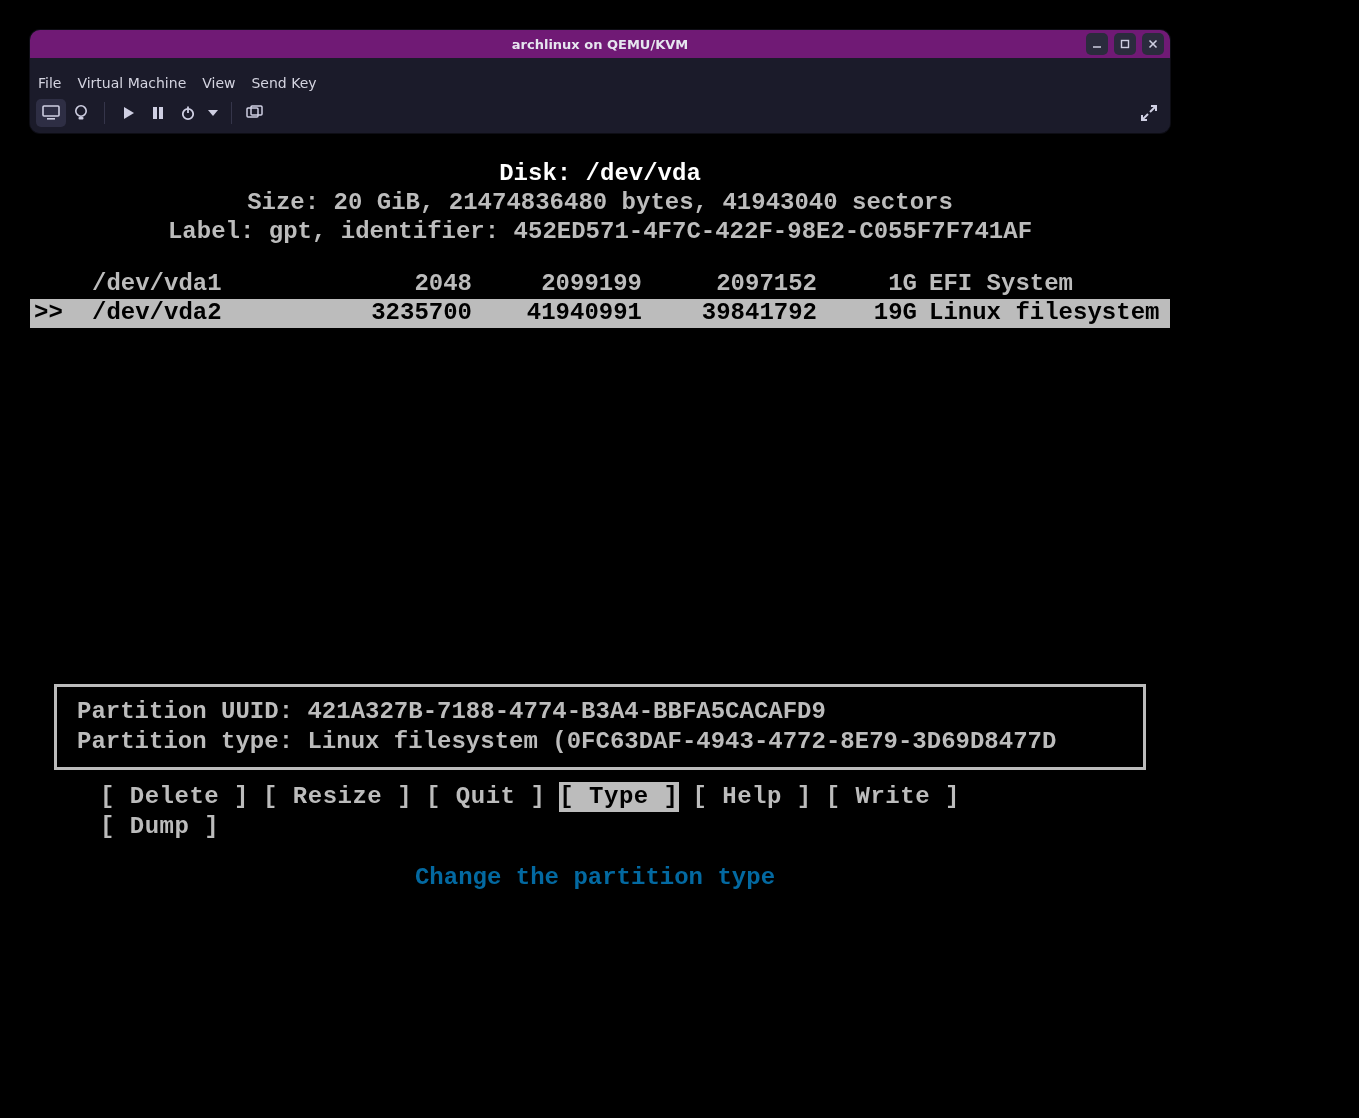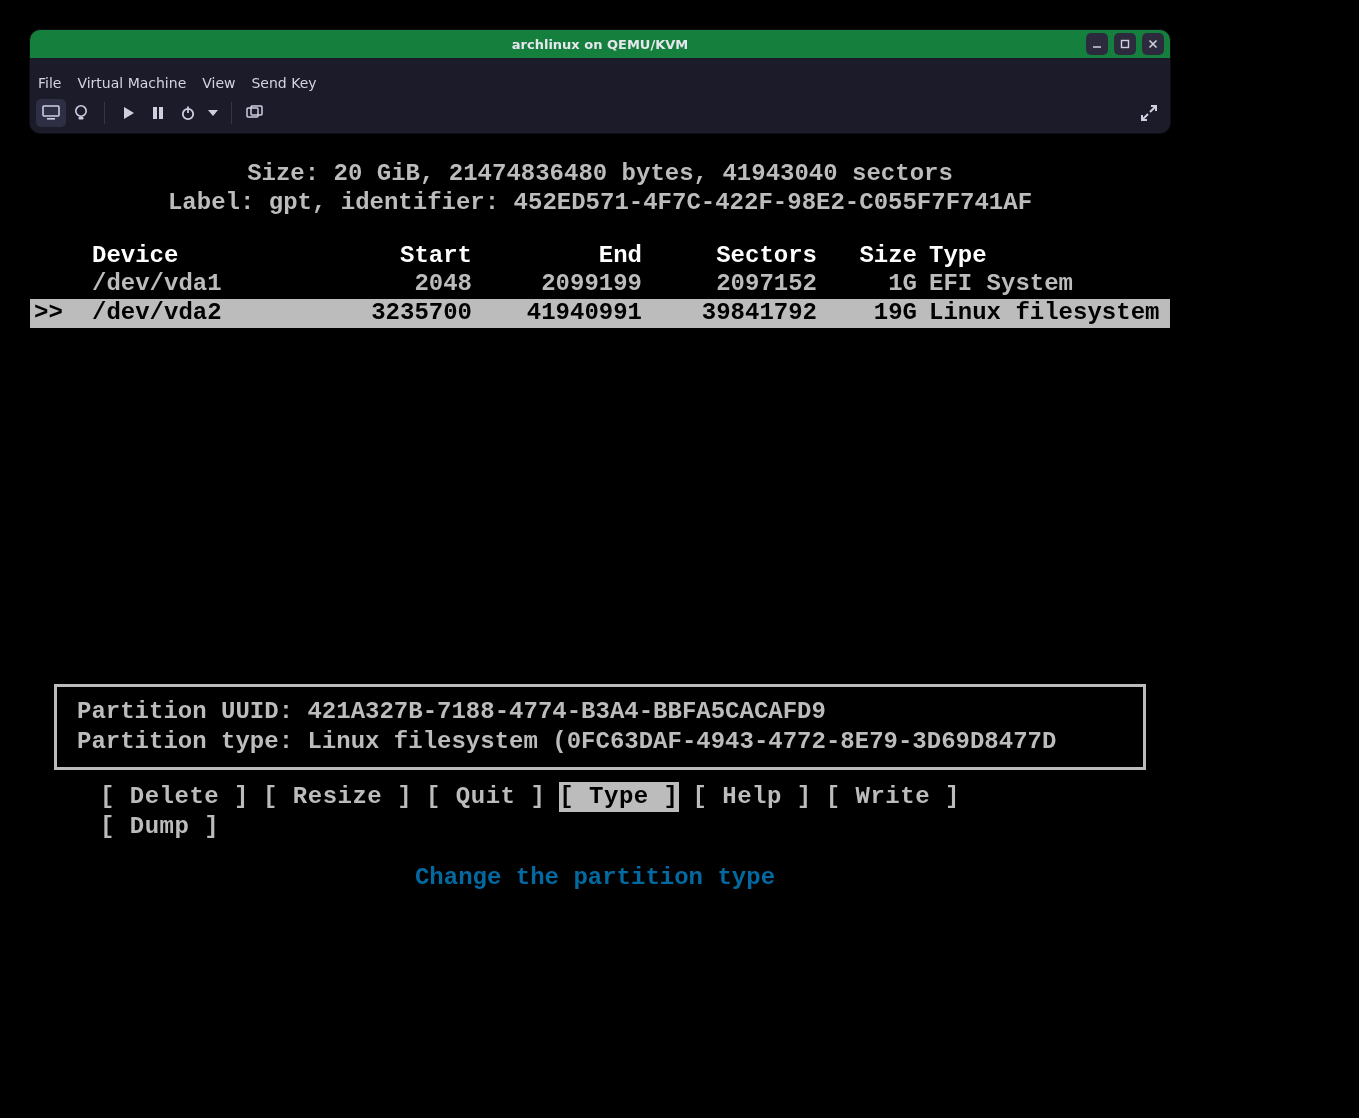--- a/index.html
+++ b/index.html
@@ -23,21 +23,21 @@
     border-radius: 10px;
     overflow: hidden;
     box-shadow: 0 0 0 1px #0d0d14;
   }
   .titlebar {
     display: flex;
     align-items: center;
     justify-content: center;
     height: 28px;
     position: relative;
-    background: #15803d;
+    background: #701a75;
   }
   .titlebar .title {
     color: #e6e6ef;
     font-family: "DejaVu Sans","Noto Sans",sans-serif;
     font-size: 13px;
     font-weight: 600;
   }
   .titlebar .window-controls {
     position: absolute;
     right: 6px;
@@ -263,33 +263,25 @@
           <polyline points="6,15 1,15 1,10" fill="none" stroke="#cfcfe2" stroke-width="2"></polyline>
           <line x1="15" y1="1" x2="9" y2="7" stroke="#cfcfe2" stroke-width="2"></line>
           <line x1="1" y1="15" x2="7" y2="9" stroke="#cfcfe2" stroke-width="2"></line>
         </svg>
       </span>
     </div>
   </div>
 </div>
 
 <div class="term">
+  <div class="center disk-title">Disk: /dev/vda</div>
   <div class="center">Size: 20 GiB, 21474836480 bytes, 41943040 sectors</div>
   <div class="center">Label: gpt, identifier: 452ED571-4F7C-422F-98E2-C055F7F741AF</div>
 
   <div class="part-table">
-    <div class="prow header">
-      <span class="pcursor"></span>
-      <span class="pdev">Device</span>
-      <span class="pstart">Start</span>
-      <span class="pend">End</span>
-      <span class="psect">Sectors</span>
-      <span class="psize">Size</span>
-      <span class="ptype">Type</span>
-    </div>
     <div id="part-rows">
         <div class="prow"><span class="pcursor">  </span><span class="pdev">/dev/vda1</span><span class="pstart">2048</span><span class="pend">2099199</span><span class="psect">2097152</span><span class="psize">1G</span><span class="ptype">EFI System</span></div>
         <div class="prow selected"><span class="pcursor">&gt;&gt;</span><span class="pdev">/dev/vda2</span><span class="pstart">3235700</span><span class="pend">41940991</span><span class="psect">39841792</span><span class="psize">19G</span><span class="ptype">Linux filesystem</span></div>
       </div>
   </div>
 </div>
 
 <div class="info-box">
   <div>Partition UUID: 421A327B-7188-4774-B3A4-BBFA5CACAFD9</div>
   <div>Partition type: Linux filesystem (0FC63DAF-4943-4772-8E79-3D69D8477D</div>

